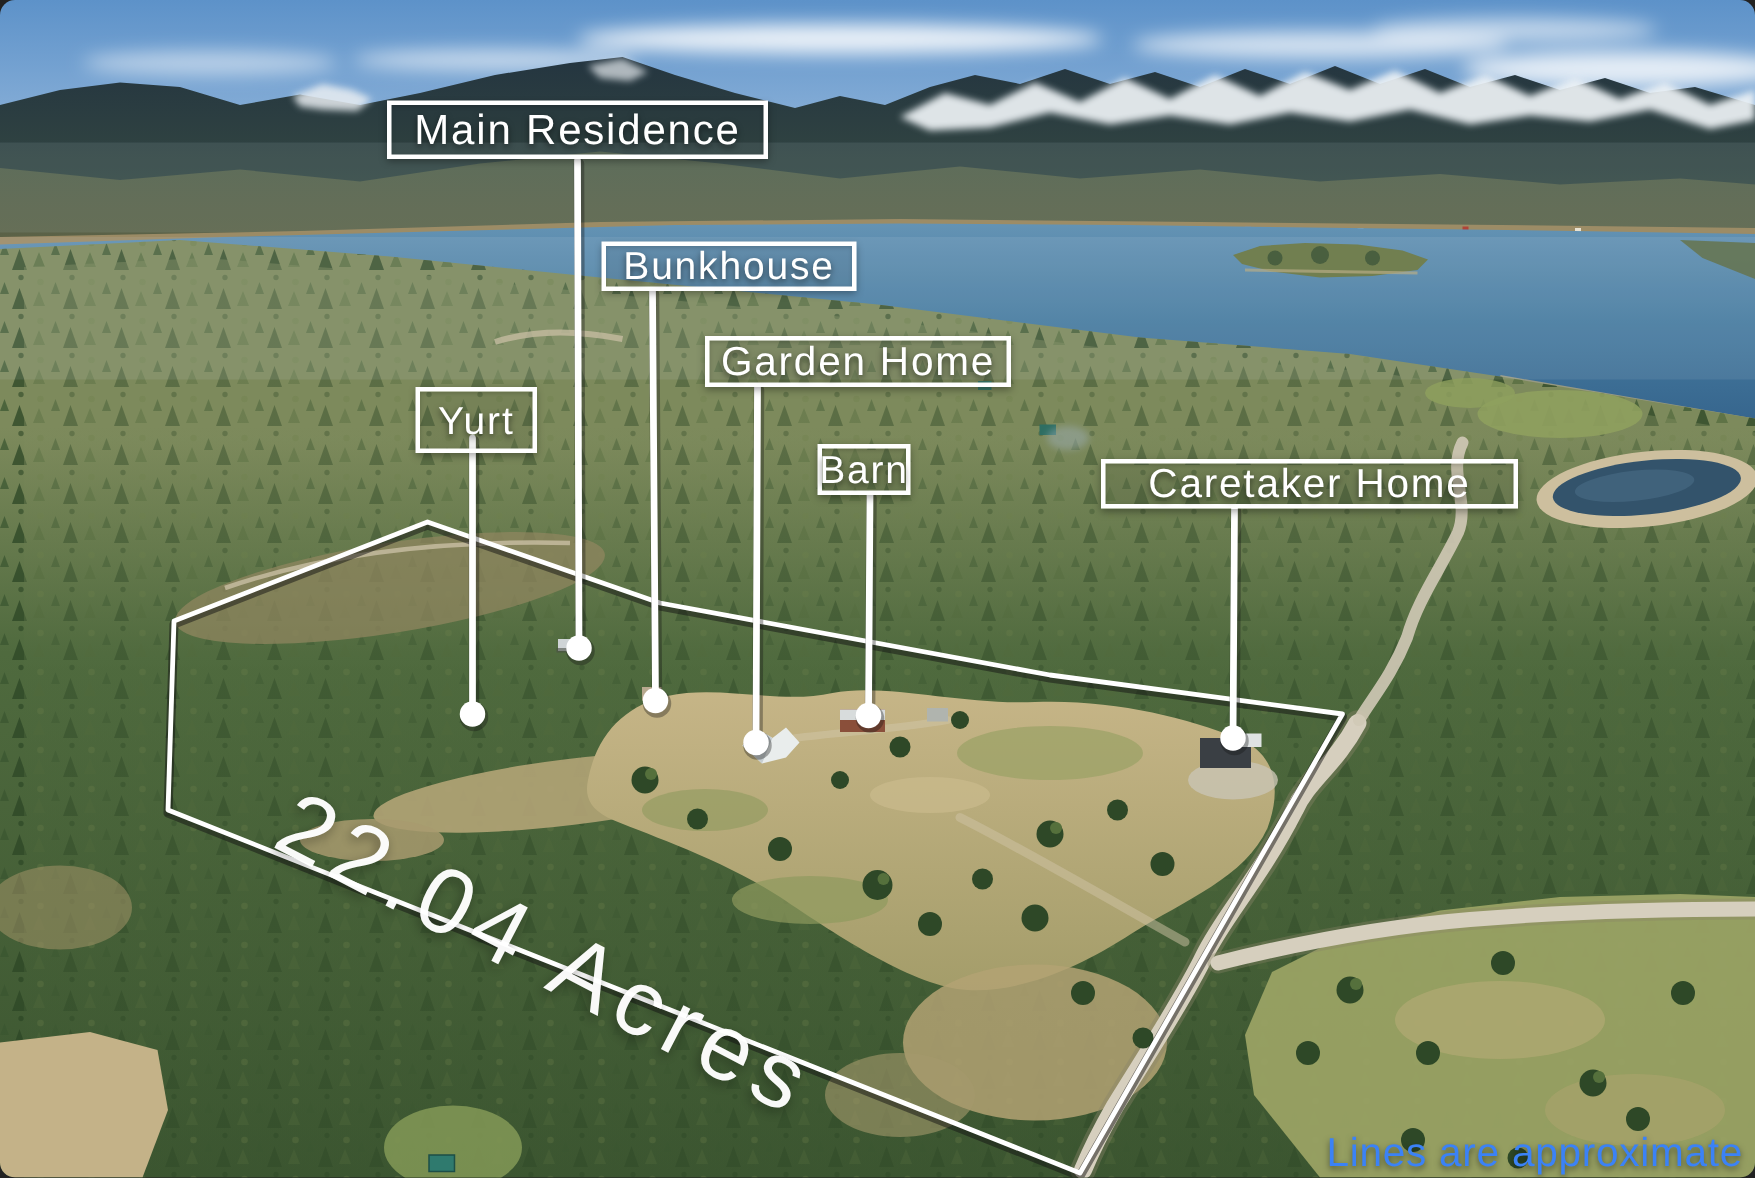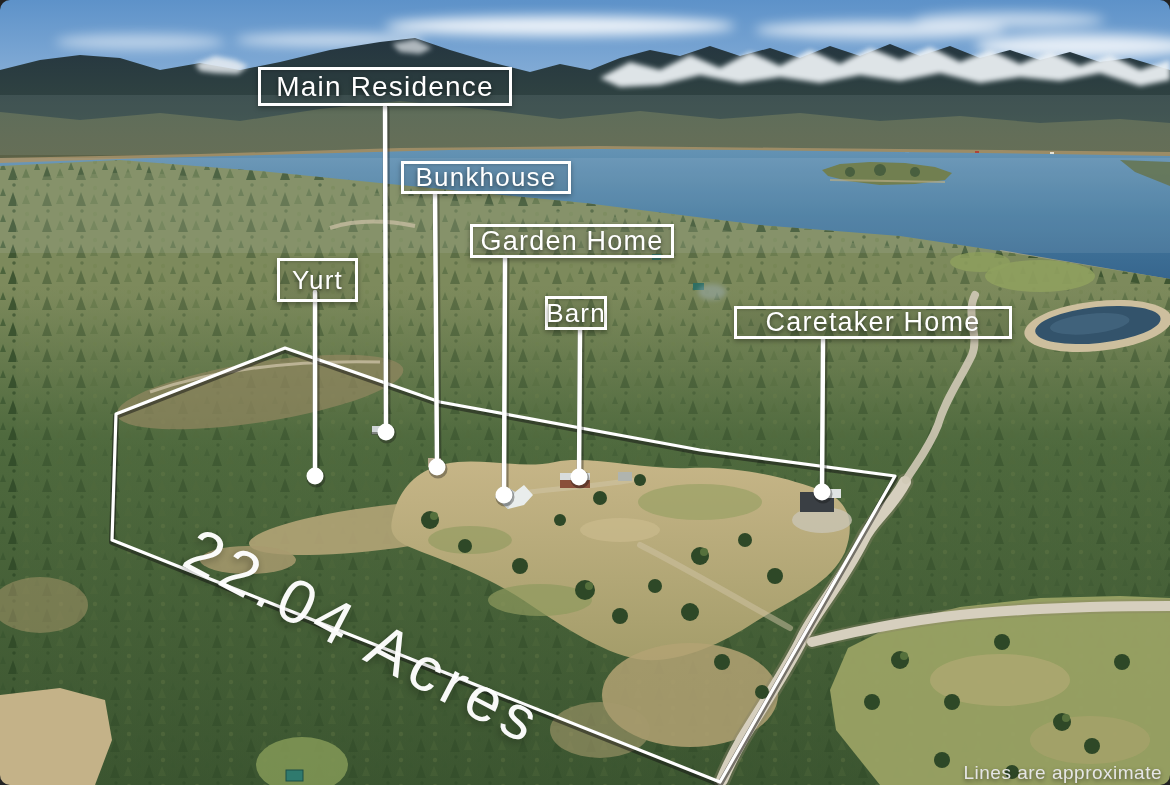--- a/index.html
+++ b/index.html
@@ -24,22 +24,22 @@
   .cap-yurt{left:277px;top:258px;width:81px;height:44px;}
   .cap-barn{left:545px;top:296px;width:62px;height:34px;}
   .cap-care{left:686px;top:306px;width:278px;height:33px;font-size:27px;margin-left:48px;}
   .acreage{
     position:absolute;left:206px;top:514px;color:#fff;
     font-size:62px;letter-spacing:6px;white-space:nowrap;
     transform:rotate(27.5deg);transform-origin:0 0;
     text-shadow:0 3px 8px rgba(0,0,0,.35);opacity:.97;
   }
   .disclaimer{
-    position:absolute;right:8px;bottom:1px;color:#e5e5e5;
-    font-size:19px;letter-spacing:.5px;
+    position:absolute;right:8px;bottom:1px;color:#3b82f6;
+    font-size:27px;letter-spacing:.5px;
     text-shadow:0 2px 4px rgba(0,0,0,.5);
   }
 </style>
 </head>
 <body>
 
 <div class="stage">
 
   <svg class="scene-svg" viewBox="0 0 1170 785" aria-hidden="true">
     <defs>

